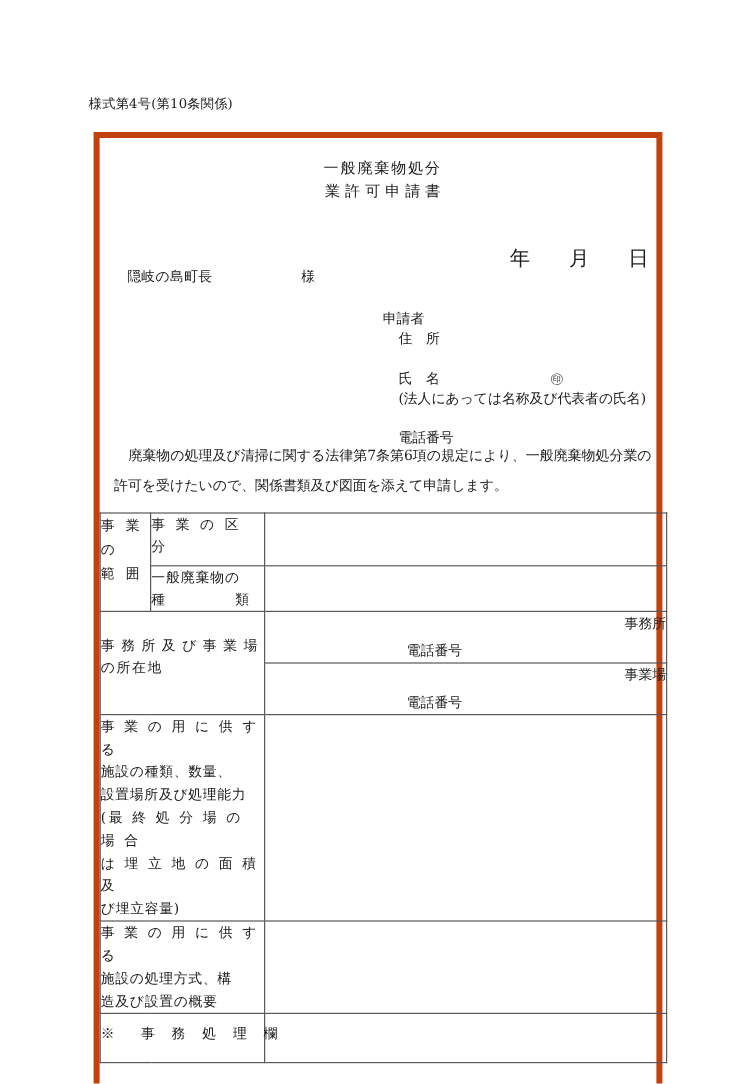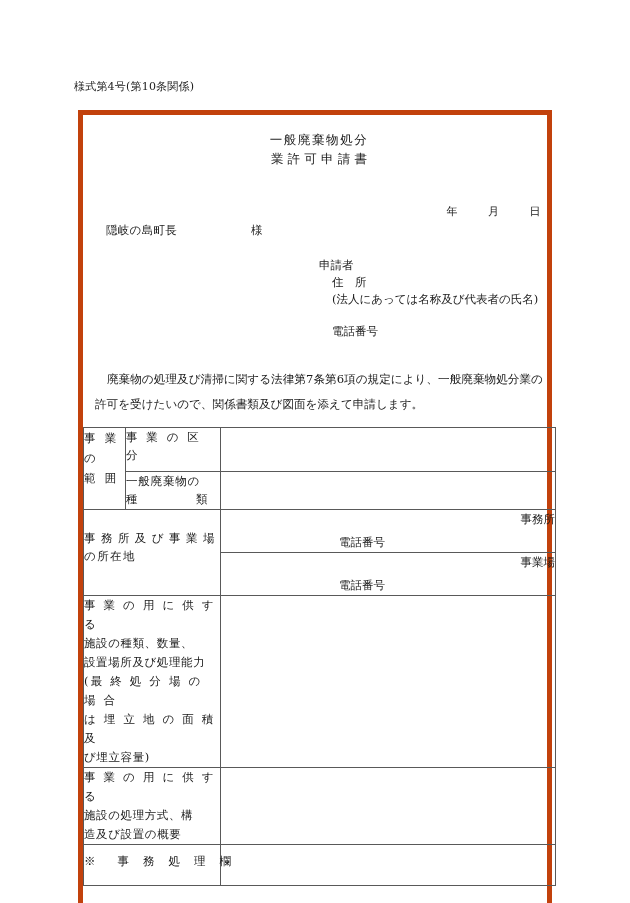--- a/index.html
+++ b/index.html
@@ -65,21 +65,21 @@
   }
   .doc-title .line1 { letter-spacing: 1.6px; display: block; }
   .doc-title .line2 { letter-spacing: 4.2px; display: block; padding-left: 4px;}
 
   .date-line {
     position: absolute;
     left: 0;
     top: 89px;
     width: 458px;
     text-align: right;
-    font-size: 11px;
+    font-size: 17px;
     letter-spacing: 0.5px;
   }
   .date-line span { display: inline-block; }
   .date-line .d-y { margin-right: 26px; }
   .date-line .d-m { margin-right: 26px; }
   .date-line .d-d { margin-right: 0px; }
 
   .addressee {
     position: absolute;
     left: 23px;
@@ -194,20 +194,23 @@
         <span class="d-d">日</span>
       </div>
 
       <div class="addressee">
         <span>隠岐の島町長</span><span class="sama">様</span>
       </div>
 
       <div class="applicant">
         <div>申請者</div>
         <div class="indent">住　所</div>
+        <div class="indent gap-top row-name">
+          <span>氏　名</span><span class="seal">㊞</span>
+        </div>
         <div class="indent paren-note">(法人にあっては名称及び代表者の氏名)</div>
         <div class="indent tel">電話番号</div>
       </div>
 
       <div class="lead-text">
         <p>廃棄物の処理及び清掃に関する法律第7条第6項の規定により、一般廃棄物処分業の許可を受けたいので、関係書類及び図面を添えて申請します。</p>
       </div>
 
     </div>
 

